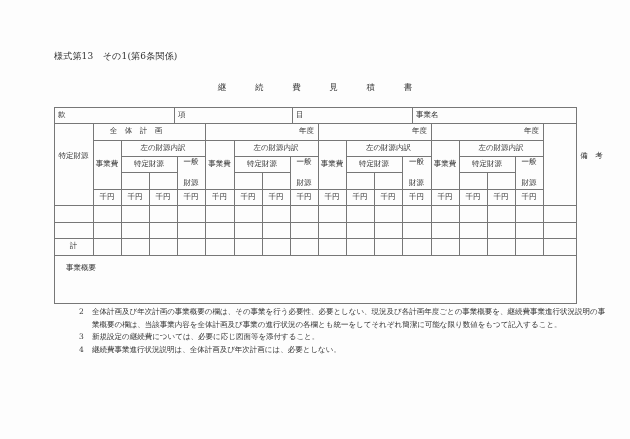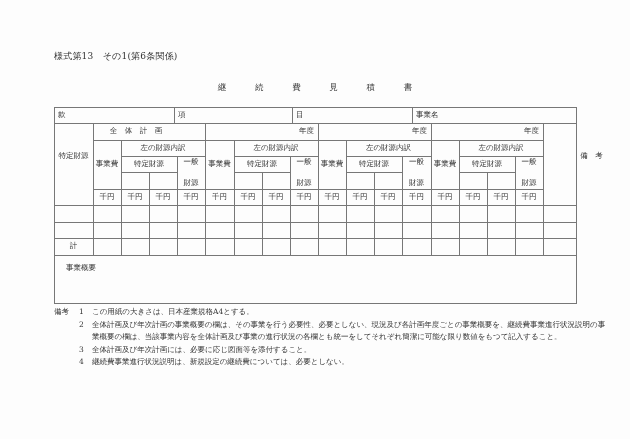--- a/index.html
+++ b/index.html
@@ -131,31 +131,26 @@
     </div>
     <div class="cell" style="left: 431px; top: 189px; width: 28px; height: 16px;">千円</div>
     <div class="cell" style="left: 459px; top: 189px; width: 28px; height: 16px;">千円</div>
     <div class="cell" style="left: 487px; top: 189px; width: 28px; height: 16px;">千円</div>
     <div class="cell" style="left: 515px; top: 189px; width: 28px; height: 16px;">千円</div>
     <div class="cell" style="left: 54px; top: 238px; width: 39px; height: 17px;">計</div>
   </div>
 
 <div class="notes">
   <div class="note-row">
-    <span class="note-head">備考</span>
-    <span class="note-num">1</span>
-    <div class="note-text">この用紙の大きさは、日本産業規格A4とする。</div>
-  </div>
-  <div class="note-row">
     <span class="note-num">2</span>
     <div class="note-text">全体計画及び年次計画の事業概要の欄は、その事業を行う必要性、必要としない、現況及び各計画年度ごとの事業概要を、継続費事業進行状況説明の事業概要の欄は、当該事業内容を全体計画及び事業の進行状況の各欄とも統一をしてそれぞれ簡潔に可能な限り数値をもつて記入すること。</div>
   </div>
   <div class="note-row">
     <span class="note-num">3</span>
-    <div class="note-text">全体計画及び年次計画には、必要に応じ図面等を添付すること。</div>
+    <div class="note-text">新規設定の継続費については、必要に応じ図面等を添付すること。</div>
   </div>
   <div class="note-row">
     <span class="note-num">4</span>
-    <div class="note-text">継続費事業進行状況説明は、新規設定の継続費については、必要としない。</div>
+    <div class="note-text">継続費事業進行状況説明は、全体計画及び年次計画には、必要としない。</div>
   </div>
 </div>
 
 <div class="overview-label">事業概要</div>
 
 </body></html>

